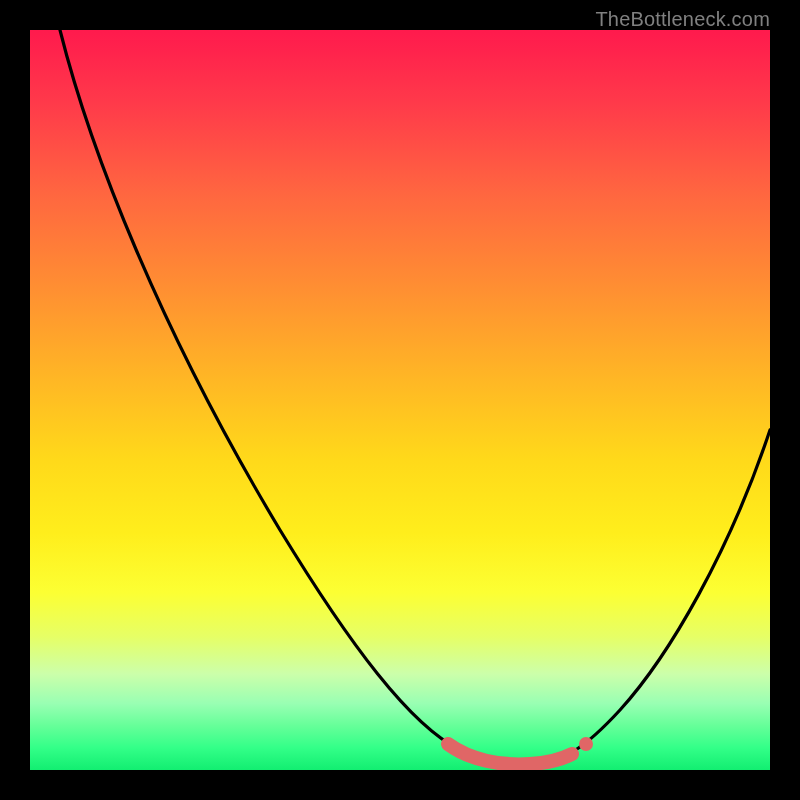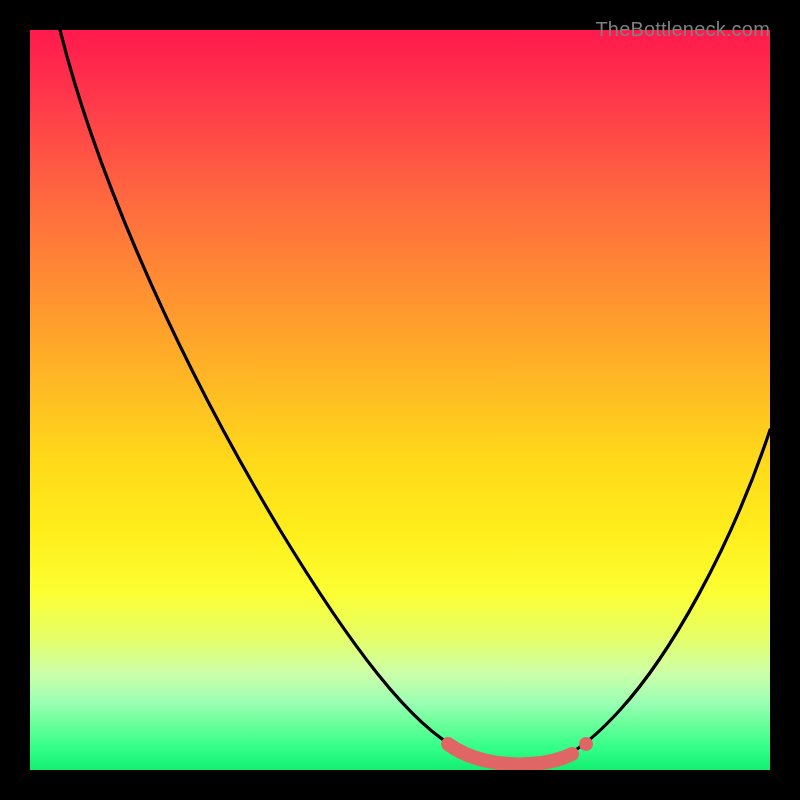--- a/index.html
+++ b/index.html
@@ -38,21 +38,21 @@
       #ccffaa 87%,
       #99ffb3 91%,
       #66ff99 94%,
       #33ff88 97%,
       #12ee71 100%
     );
     overflow: hidden;
   }
   .watermark {
     position: absolute;
-    top: 18px;
+    top: 8px;
     right: 30px;
     color: #808080;
     font-size: 20px;
     font-weight: 500;
     letter-spacing: 0.2px;
     z-index: 10;
   }
   svg.curve {
     position: absolute;
     top: 0;

